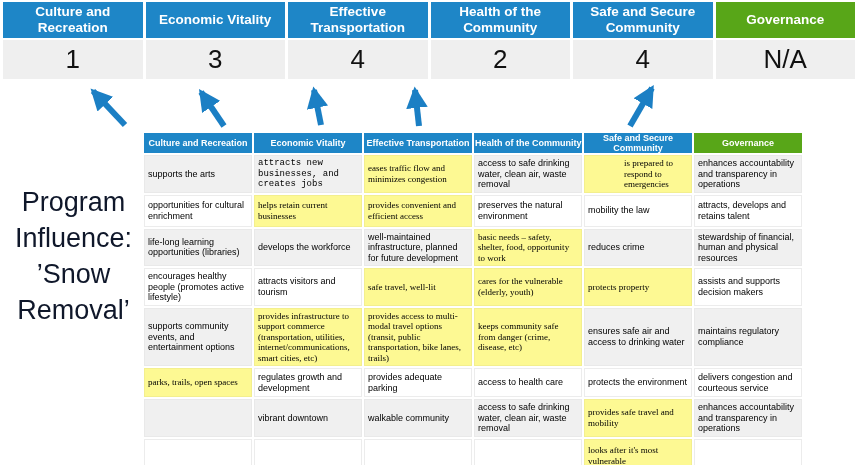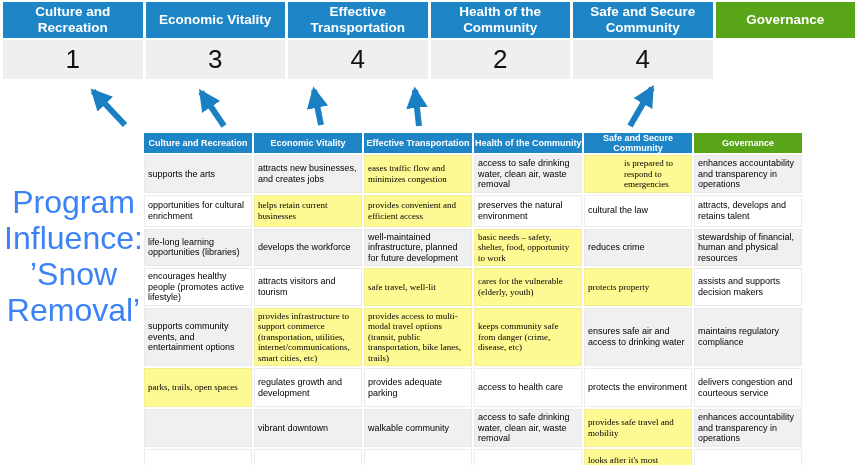--- a/index.html
+++ b/index.html
@@ -25,21 +25,21 @@
   .sb-head.green{background:var(--green);}
   .sb-score{
     height:39px;margin-top:2px;background:var(--gray-band);color:#111;
     font-size:26px;display:flex;align-items:center;justify-content:center;
   }
   
   .arrow-layer{position:absolute;left:0;top:78px;}
   
   .title{
     position:absolute;left:0;top:184px;width:147px;text-align:center;
-    font-size:32px;line-height:36px;color:#3b82f6;
+    font-size:27px;line-height:36px;color:#0f172a;
   }
   
   .matrix{position:absolute;left:142px;top:131px;}
   table{border-collapse:separate;border-spacing:2px;table-layout:fixed;width:662px;}
   th{
     background:var(--blue);color:#fff;font-size:9px;font-weight:bold;
     line-height:10px;text-align:center;padding:0 1px;height:19px;
     white-space:nowrap;overflow:hidden;
   }
   th.wrap{white-space:normal;}
@@ -48,21 +48,21 @@
     font-size:9px;line-height:10.5px;padding:2px 3px;vertical-align:middle;
     color:#000;background:#fff;border:1px solid #ececec;
   }
   tr.alt td{background:var(--row-alt);border-color:#e9e9e9;}
   td.hl{background:var(--yellow) !important;border-color:#f3ef8e !important;font-family:Liberation Serif, serif;}
   tbody tr:nth-child(1){height:36px}
   tbody tr:nth-child(2){height:32px}
   tbody tr:nth-child(3){height:31px}
   tbody tr:nth-child(4){height:26px}
   tbody tr:nth-child(5){height:50px}
-  tbody tr:nth-child(6){height:39px}
+  tbody tr:nth-child(6){height:29px}
   tbody tr:nth-child(7){height:34px}
   tbody tr:nth-child(8){height:34px}
 </style>
 </head>
 <body>
 
 <div class="scoreboard">
     <div class="sb-col">
       <div class="sb-head">Culture and Recreation</div>
       <div class="sb-score">1</div>
@@ -78,20 +78,21 @@
     <div class="sb-col">
       <div class="sb-head">Health of the Community</div>
       <div class="sb-score">2</div>
     </div>
     <div class="sb-col">
       <div class="sb-head">Safe and Secure Community</div>
       <div class="sb-score">4</div>
     </div>
     <div class="sb-col">
       <div class="sb-head green">Governance</div>
+      <div class="sb-score">N/A</div>
     </div>
   </div>
 
 <svg class="arrow-layer" width="859" height="55" viewBox="0 0 859 55">
   <defs>
     <marker id="ah" markerWidth="3.6" markerHeight="3.6" refX="3.0" refY="1.8" orient="auto">
       <path id="ah-path" d="M0,0 L3.6,1.8 L0,3.6 Z" fill="#1B7FC4"></path>
     </marker>
   </defs>
 <line x1="125" y1="47" x2="93" y2="13" stroke="#1B7FC4" stroke-width="6" marker-end="url(#ah)"></line>
@@ -116,32 +117,32 @@
           <th class="">Economic Vitality</th>
           <th class="">Effective Transportation</th>
           <th class="">Health of the Community</th>
           <th class="wrap">Safe and Secure Community</th>
           <th class="green ">Governance</th>
         </tr>
       </thead>
     <tbody>
         <tr class="alt">
           <td style="width: 105px; margin-top: 37px;">supports the arts</td>
-          <td style="width: 112px;">attracts new businesses, and creates jobs</td>
+          <td style="width: 112px; font-family: Liberation Mono, monospace;">attracts new businesses, and creates jobs</td>
           <td class="hl" style="width: 104px;">eases traffic flow and minimizes congestion</td>
           <td style="width: 105px;">access to safe drinking water, clean air, waste removal</td>
           <td class="hl" style="width: 114px; padding-left: 39px;">is prepared to respond to emergencies</td>
           <td style="width: 108px;">enhances accountability and transparency in operations</td>
         </tr>
         <tr class="">
           <td>opportunities for cultural enrichment</td>
           <td class="hl">helps retain current businesses</td>
           <td class="hl">provides convenient and efficient access</td>
           <td>preserves the natural environment</td>
-          <td>cultural the law</td>
+          <td>mobility the law</td>
           <td>attracts, develops and retains talent</td>
         </tr>
         <tr class="alt">
           <td>life-long learning opportunities (libraries)</td>
           <td>develops the workforce</td>
           <td>well-maintained infrastructure, planned for future development</td>
           <td class="hl">basic needs – safety, shelter, food, opportunity to work</td>
           <td>reduces crime</td>
           <td>stewardship of financial, human and physical resources</td>
         </tr>

